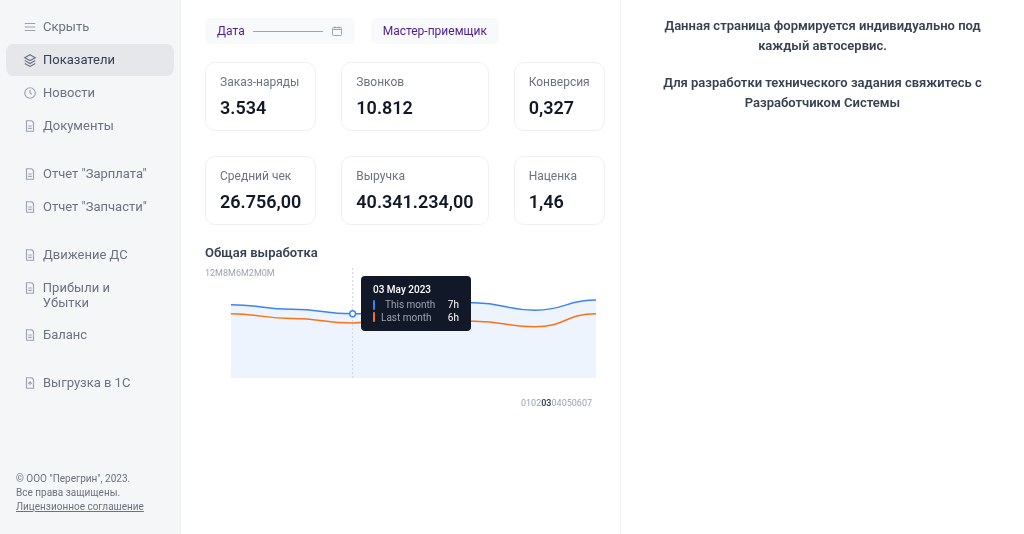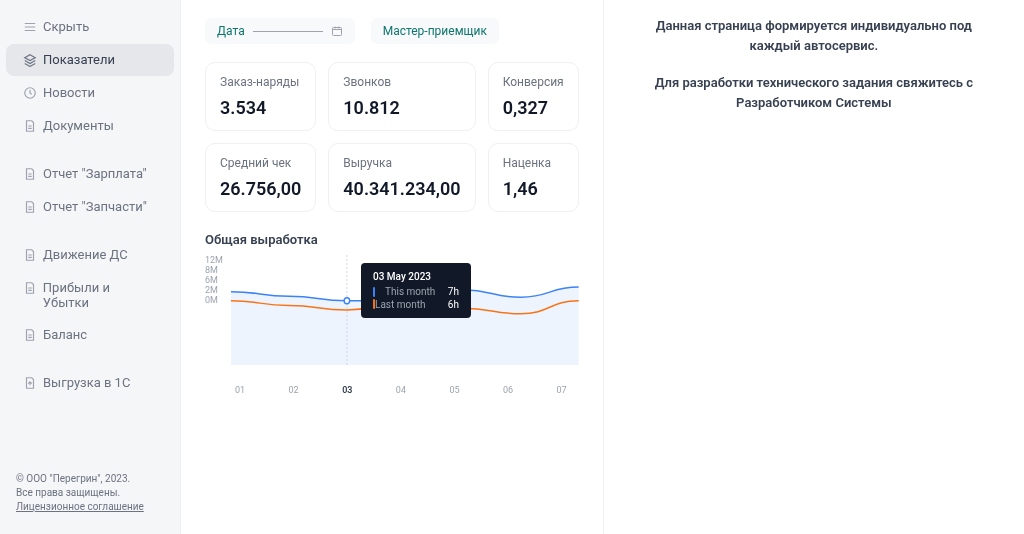--- a/index.html
+++ b/index.html
@@ -7,31 +7,31 @@
 .sidebar{width:180px;background:#f5f6f8;display:flex;flex-direction:column;padding:10px 0}
 .side-item{display:flex;align-items:flex-start;gap:5px;padding:8px 16px;font-size:13px;color:#6b7280;cursor:pointer;border-radius:8px;margin:1px 6px}
 .side-item.active{background:#e5e7eb;color:#374151}
 .side-item .ico{width:16px;height:16px;display:flex;align-items:center;justify-content:center;color:#9ca3af}
 .side-item.active .ico{color:#6b7280}
 .side-gap{height:14px}
 .side-footer{margin-top:auto;padding:10px 16px;font-size:10px;color:#6b7280;line-height:1.4}
 .side-footer .lic{text-decoration:underline;cursor:pointer}
 .main{flex:1;background:#fff;padding:18px 24px;display:flex;flex-direction:column;max-width:440px;border-left:1px solid #eef0f3}
 .filters{display:flex;gap:16px;margin-bottom:18px}
-.filter{background:#f8f9fb;border-radius:6px;padding:6px 12px;font-size:12px;color:#0f766e;display:flex;align-items:center;gap:8px}
+.filter{background:#f8f9fb;border-radius:6px;padding:6px 12px;font-size:12px;color:#4c1d95;display:flex;align-items:center;gap:8px}
 .filter .line{border-bottom:1px solid #9ca3af;width:70px;height:1px;display:inline-block}
-.grid{display:grid;grid-template-columns:repeat(3,1fr);gap:12px}
+.grid{display:grid;grid-template-columns:repeat(3,1fr);gap:25px}
 .card{border:1px solid #eef0f3;border-radius:10px;padding:12px 14px}
 .card .lbl{font-size:12px;color:#6b7280;margin-bottom:8px}
 .card .val{font-size:18px;font-weight:600;color:#111827}
 .chart-title{font-size:13px;font-weight:600;margin:20px 0 8px;color:#374151}
 .chart{position:relative;height:140px}
-.yaxis{position:absolute;left:0;top:0;height:110px;display:flex;flex-direction:column;justify-content:flex-start;font-size:9px;color:#9ca3af}
+.yaxis{position:absolute;left:0;top:0;height:110px;display:flex;flex-direction:row;justify-content:center;font-size:9px;color:#9ca3af}
 .plot{position:absolute;left:26px;right:0;top:0;height:110px}
-.xaxis{position:absolute;left:26px;right:8px;bottom:0;display:flex;justify-content:space-between;font-size:9px;color:#9ca3af;padding:0 4px}
+.xaxis{position:absolute;left:26px;right:0;bottom:0;display:flex;justify-content:flex-end;font-size:9px;color:#9ca3af;padding:0 4px}
 .xaxis span.hl{color:#374151;font-weight:600}
 .tooltip{position:absolute;left:130px;top:8px;background:#111827;color:#e5e7eb;border-radius:4px;padding:8px 12px;font-size:10px;min-width:110px}
 .tooltip .tt-date{color:#fff;font-weight:500;margin-bottom:4px;font-size:10px}
 .tooltip .tt-row{display:flex;align-items:center;gap:6px;justify-content:space-between;margin-top:2px;color:#9ca3af}
 .tooltip .bar{width:2px;height:10px;border-radius:1px}
 .tooltip .bar.b1{background:#3b82f6}
 .tooltip .bar.b2{background:#f97316}
 .tooltip .tt-val{color:#fff}
 .right{flex:1;background:#fff;padding:16px 28px;border-left:1px solid #eef0f3}
 .right p{text-align:center;font-size:13px;font-weight:600;color:#374151;line-height:1.5;margin-bottom:18px}
@@ -205,21 +205,21 @@
       <div class="tooltip">
         <div class="tt-date">03 May 2023</div>
         <div class="tt-row">
           <span style="display:flex;align-items:flex-end;gap:10px">
               <span class="bar b1"></span>
               <span>This month</span>
             </span>
           <span class="tt-val">7h</span>
         </div>
         <div class="tt-row">
-          <span style="display:flex;align-items:flex-start;">
+          <span style="display:flex;align-items:flex-start;gap:6px">
               <span class="bar b2"></span>
               <span>Last month</span>
             </span>
           <span class="tt-val">6h</span>
         </div>
       </div>
     </div>
     <div class="xaxis" id="xaxis">
         <span>01</span>
         <span>02</span>

